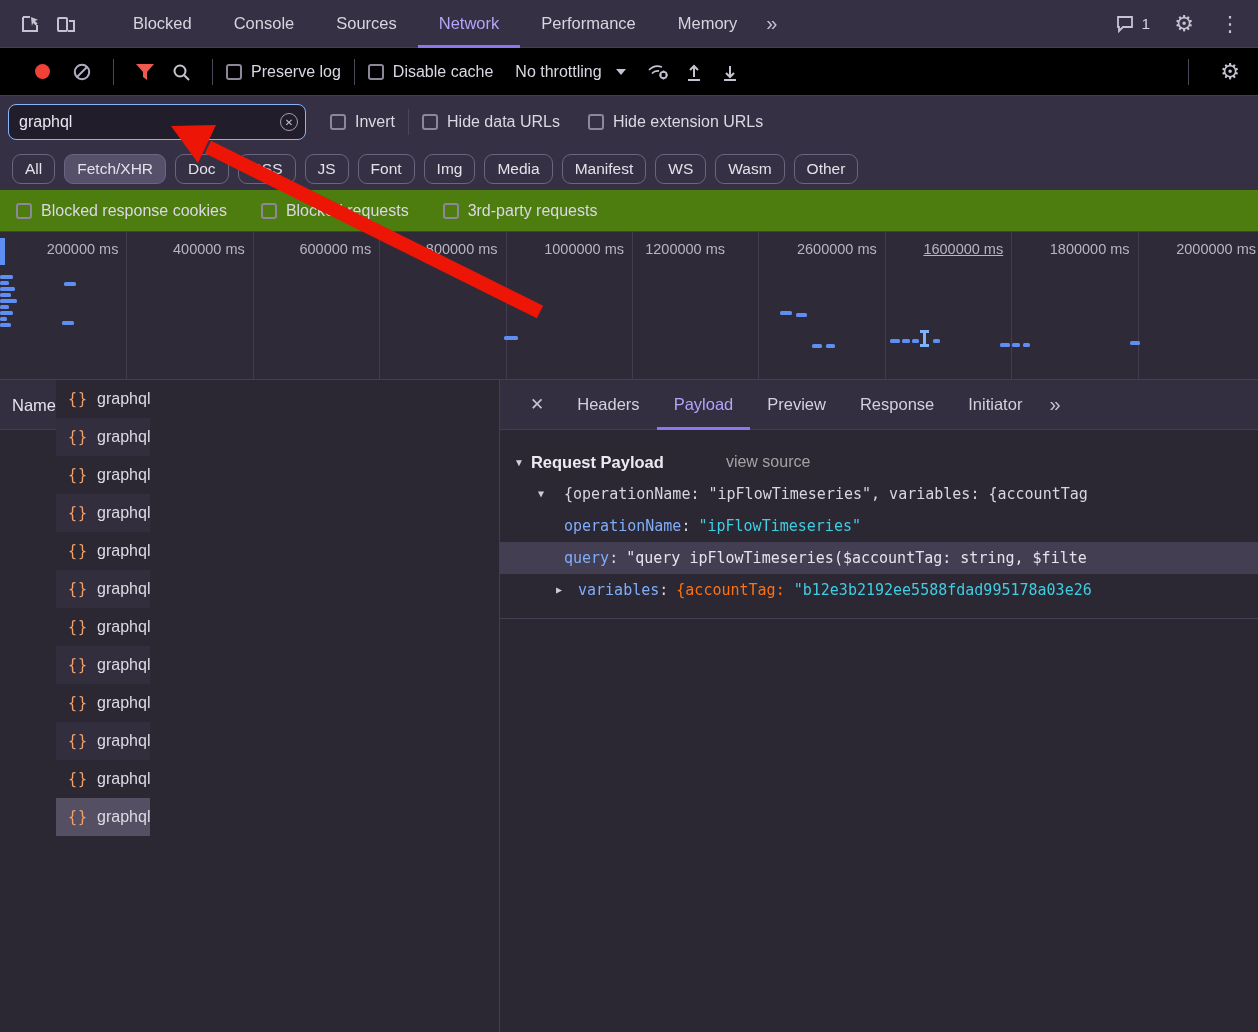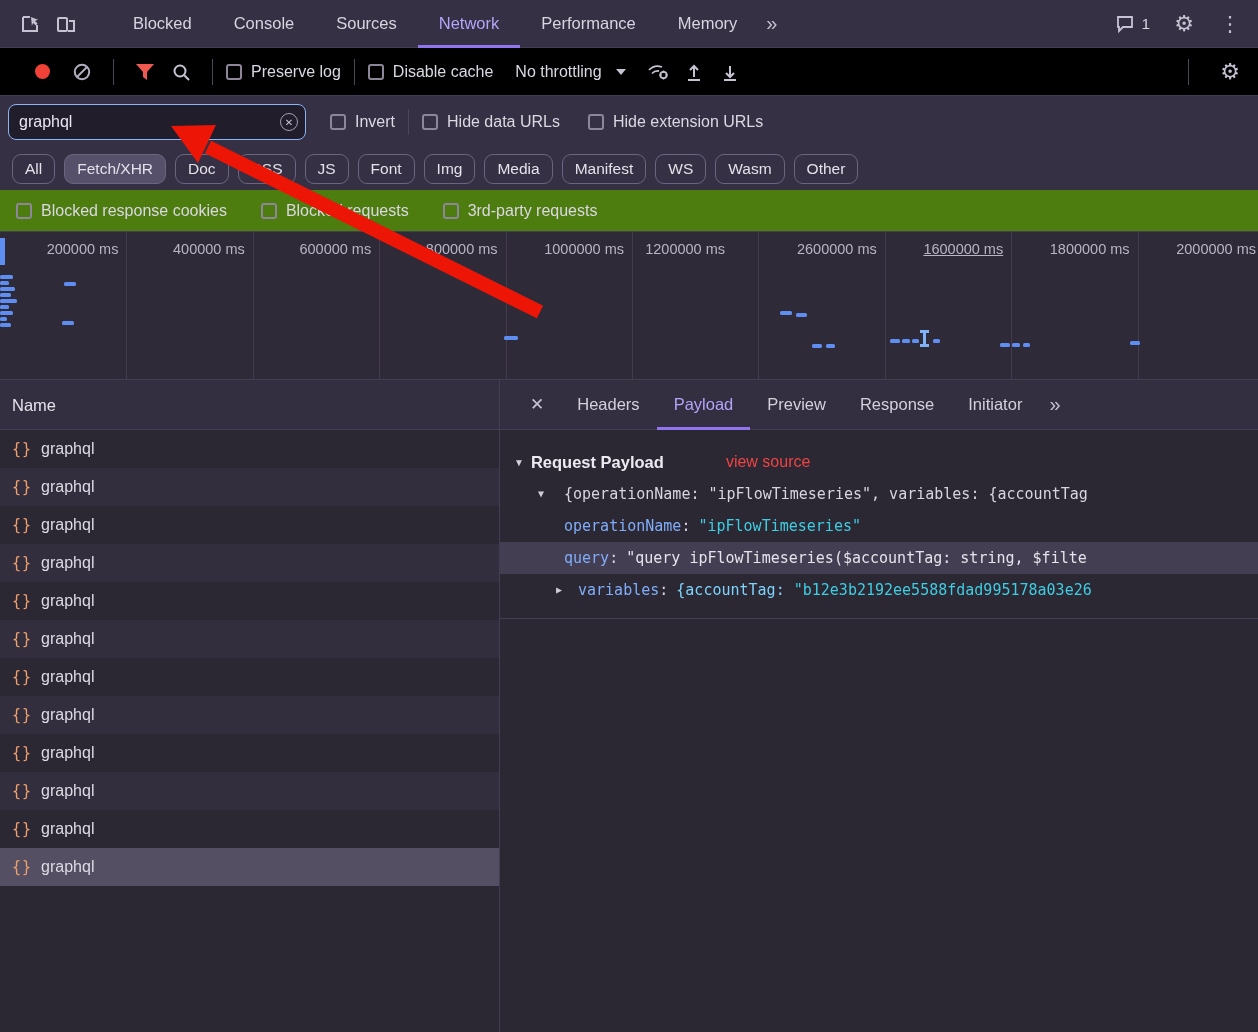--- a/index.html
+++ b/index.html
@@ -63,51 +63,51 @@
   .gridline { position: absolute; top: 0; bottom: 0; width: 1px; background: #423c4e; }
   .tl-label { position: absolute; top: 9px; width: 110px; text-align: right; font-size: 14.5px; color: #b9b4c4; white-space: nowrap; }
   .tl-bar { position: absolute; height: 4px; border-radius: 1.5px; background: #5f8ef3; }
   .tl-edge { position: absolute; background: #5f8ef3; }
   .tl-marker { position: absolute; width: 3px; height: 17px; background: #7fb2f9; }
   .tl-marker::before, .tl-marker::after { content: ""; position: absolute; left: -3px; width: 9px; height: 3px; background: #7fb2f9; }
   .tl-marker::before { top: 0; } .tl-marker::after { bottom: 0; }
 
   
   .split { display: flex; height: 652px; }
-  .left-pane { width: 500px; flex: none; border-right: 1px solid #443e55; background: #2b2733; display: flex; flex-direction: column; }
+  .left-pane { width: 500px; flex: none; border-right: 1px solid #443e55; background: #2b2733; display: flex; flex-direction: row; }
   .name-header { height: 50px; line-height: 50px; padding-left: 12px; font-size: 16.5px; color: #e6e3ec;
     background: #332e40; border-bottom: 1px solid #443e55; }
   .req-row { height: 38px; display: flex; align-items: center; padding-left: 12px; gap: 9px; font-size: 16px; color: #dedbe5; }
   .req-row.stripe { background: #332e3d; }
   .req-row.selected { background: #554f63; }
   .req-icon { color: #f0a16c; font-family: "DejaVu Sans Mono", monospace; font-size: 15px; letter-spacing: 1px; }
 
   .right-pane { flex: 1; min-width: 0; background: #2b2733; display: flex; flex-direction: column; }
   .detail-tabs { height: 50px; background: #332e40; border-bottom: 1px solid #443e55; display: flex; align-items: center; padding-left: 14px; }
   .close-x { font-size: 17px; color: #c7c2d2; padding: 0 16px; }
   .dtab { padding: 0 17px; height: 50px; line-height: 49px; font-size: 16.5px; color: #d4d0dc; white-space: nowrap; }
   .dtab.selected { color: #b5a4f8; box-shadow: inset 0 -3px 0 #8f76f0; }
   .dchev { font-size: 20px; color: #c7c2d2; padding: 0 10px; }
 
   
   .payload { padding: 16px 0 0 14px; font-family: "DejaVu Sans Mono", monospace; font-size: 15px; }
   .p-title-row { font-family: "Liberation Sans", sans-serif; display: flex; align-items: center; height: 32px; }
   .disc { font-size: 10px; margin-right: 7px; color: #d4d0dc; }
   .p-title { font-weight: bold; font-size: 16.5px; color: #eceaf1; }
-  .view-source { margin-left: 62px; font-size: 16px; color: #ef4444; }
+  .view-source { margin-left: 62px; font-size: 16px; color: #a3a3a3; }
   .p-line { height: 32px; line-height: 32px; white-space: nowrap; overflow: hidden; position: relative; color: #d8d5e0; }
   .summary { padding-left: 50px; }
   .summary .exp { position: absolute; left: 24px; font-size: 10px; color: #cfcbd8; }
   .entry { padding-left: 50px; }
   .entry.has-exp { padding-left: 64px; }
   .entry .exp { position: absolute; left: 42px; font-size: 10px; color: #cfcbd8; }
   .entry.highlight { background: #443e52; margin-left: -14px; padding-left: 64px; }
   .pkey { color: #7fadf9; }
   .pcolon { color: #d8d5e0; margin-right: 8px; }
-  .pprefix { color: #7dd3fc; }
+  .pprefix { color: #f97316; }
   .pval.str { color: #3fcde2; }
   .pval.plain { color: #e6e3ec; }
   .p-divider { margin-left: -14px; margin-top: 12px; border-top: 1px solid #443e55; height: 0; }
 
   
   .arrow-overlay { position: absolute; inset: 0; pointer-events: none; z-index: 99; }
 </style>
 </head>
 <body>
 

